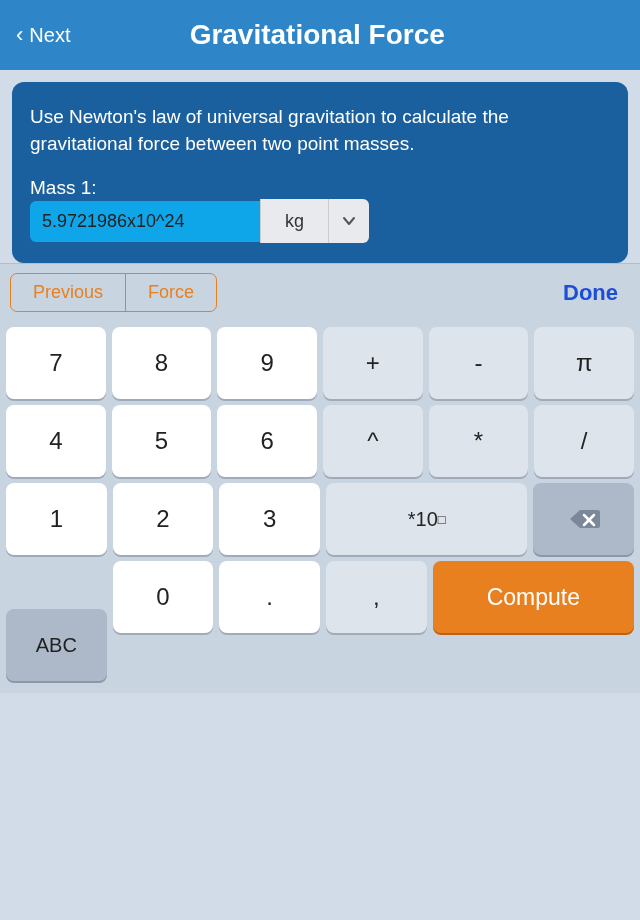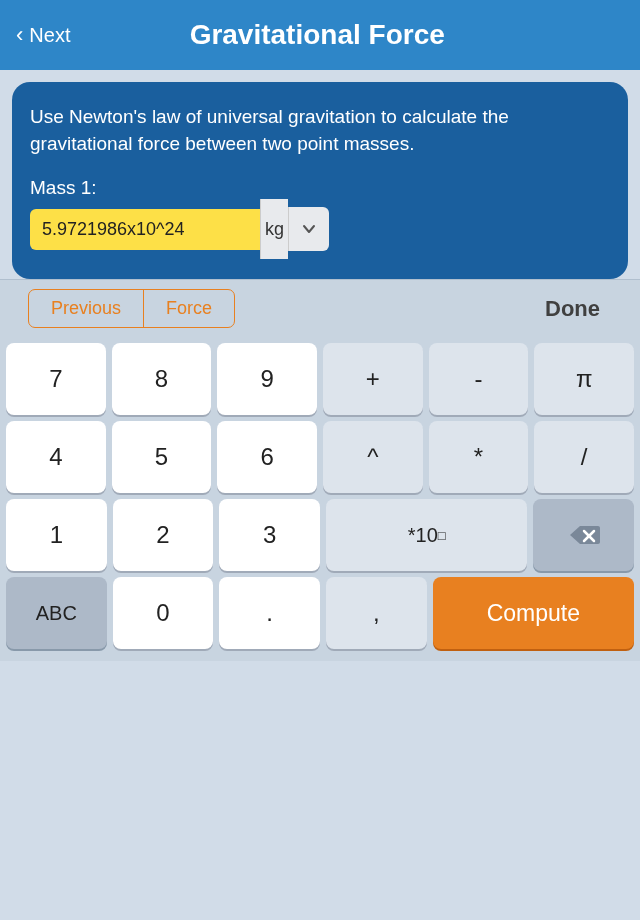--- a/index.html
+++ b/index.html
@@ -40,56 +40,56 @@
       color: white;
       font-size: 28px;
       font-weight: 700;
       margin-right: 60px;
     }
 
     
     .info-card {
       background: #1a5f9e;
       margin: 12px 12px 0 12px;
-      border-radius: 18px;
+      border-radius: 12px;
       padding: 22px 18px 20px 18px;
     }
     .info-description {
       color: white;
       font-size: 19px;
       line-height: 1.4;
       margin-bottom: 20px;
     }
     .field-label {
       color: white;
       font-size: 19px;
     }
     .input-row {
       display: flex;
       align-items: center;
       gap: 0;
     }
     .value-input {
-      background: #fde047;
+      background: #0ea5e9;
       border: none;
       border-radius: 6px 0 0 6px;
       padding: 10px 12px;
       font-size: 18px;
       width: 230px;
       color: #222;
       outline: none;
     }
     .unit-btn {
       background: #e8eaed;
       border: none;
       border-left: 1px solid #ccc;
-      padding: 10px 4px;
+      padding: 10px 24px;
       font-size: 18px;
       color: #333;
-      height: 60px;
+      height: 44px;
       display: flex;
       align-items: center;
       cursor: pointer;
     }
     .unit-dropdown {
       background: #e8eaed;
       border: none;
       border-left: 1px solid #ccc;
       border-radius: 0 6px 6px 0;
       padding: 10px 12px;
@@ -104,21 +104,21 @@
       width: 16px;
       height: 16px;
     }
 
     
     .keyboard-toolbar {
       background: #c8d4e0;
       height: 58px;
       display: flex;
       align-items: center;
-      padding: 0 28px;
+      padding: 0 10px;
       gap: 0;
       border-top: 1px solid #b0bfce;
     }
     .nav-group {
       display: flex;
       border: 1.5px solid #e88020;
       border-radius: 7px;
       overflow: hidden;
     }
     .nav-btn {
@@ -129,21 +129,21 @@
       padding: 8px 22px;
       cursor: pointer;
     }
     .nav-btn:first-child {
       border-right: 1.5px solid #e88020;
     }
     .done-btn {
       margin-left: auto;
       background: transparent;
       border: none;
-      color: #404040;
+      color: #1d4ed8;
       font-size: 22px;
       font-weight: 600;
       cursor: pointer;
       padding: 8px 12px;
     }
 
     
     .keyboard {
       background: #c8d4e0;
       padding: 6px 6px 6px 6px;
@@ -256,19 +256,19 @@
 
       <svg width="32" height="22" viewBox="0 0 32 22" fill="none">
         <path d="M12 2H30C31.1 2 32 2.9 32 4V18C32 19.1 31.1 20 30 20H12L2 11L12 2Z" fill="#7a8899"></path>
         <line x1="16" y1="7" x2="26" y2="17" stroke="white" stroke-width="2.5" stroke-linecap="round"></line>
         <line x1="26" y1="7" x2="16" y2="17" stroke="white" stroke-width="2.5" stroke-linecap="round"></line>
       </svg>
     </div>
   </div>
 
   <div class="key-row">
-    <div class="key gray" style="font-size:20px;">ABC</div>
+    <div class="key gray" style="font-size:20px;margin-top:48px;">ABC</div>
     <div class="key">0</div>
     <div class="key">.</div>
     <div class="key operator">,</div>
     <div class="key orange" style="font-size:23px;flex:2;">Compute</div>
   </div>
 </div>
 
 </body></html>

